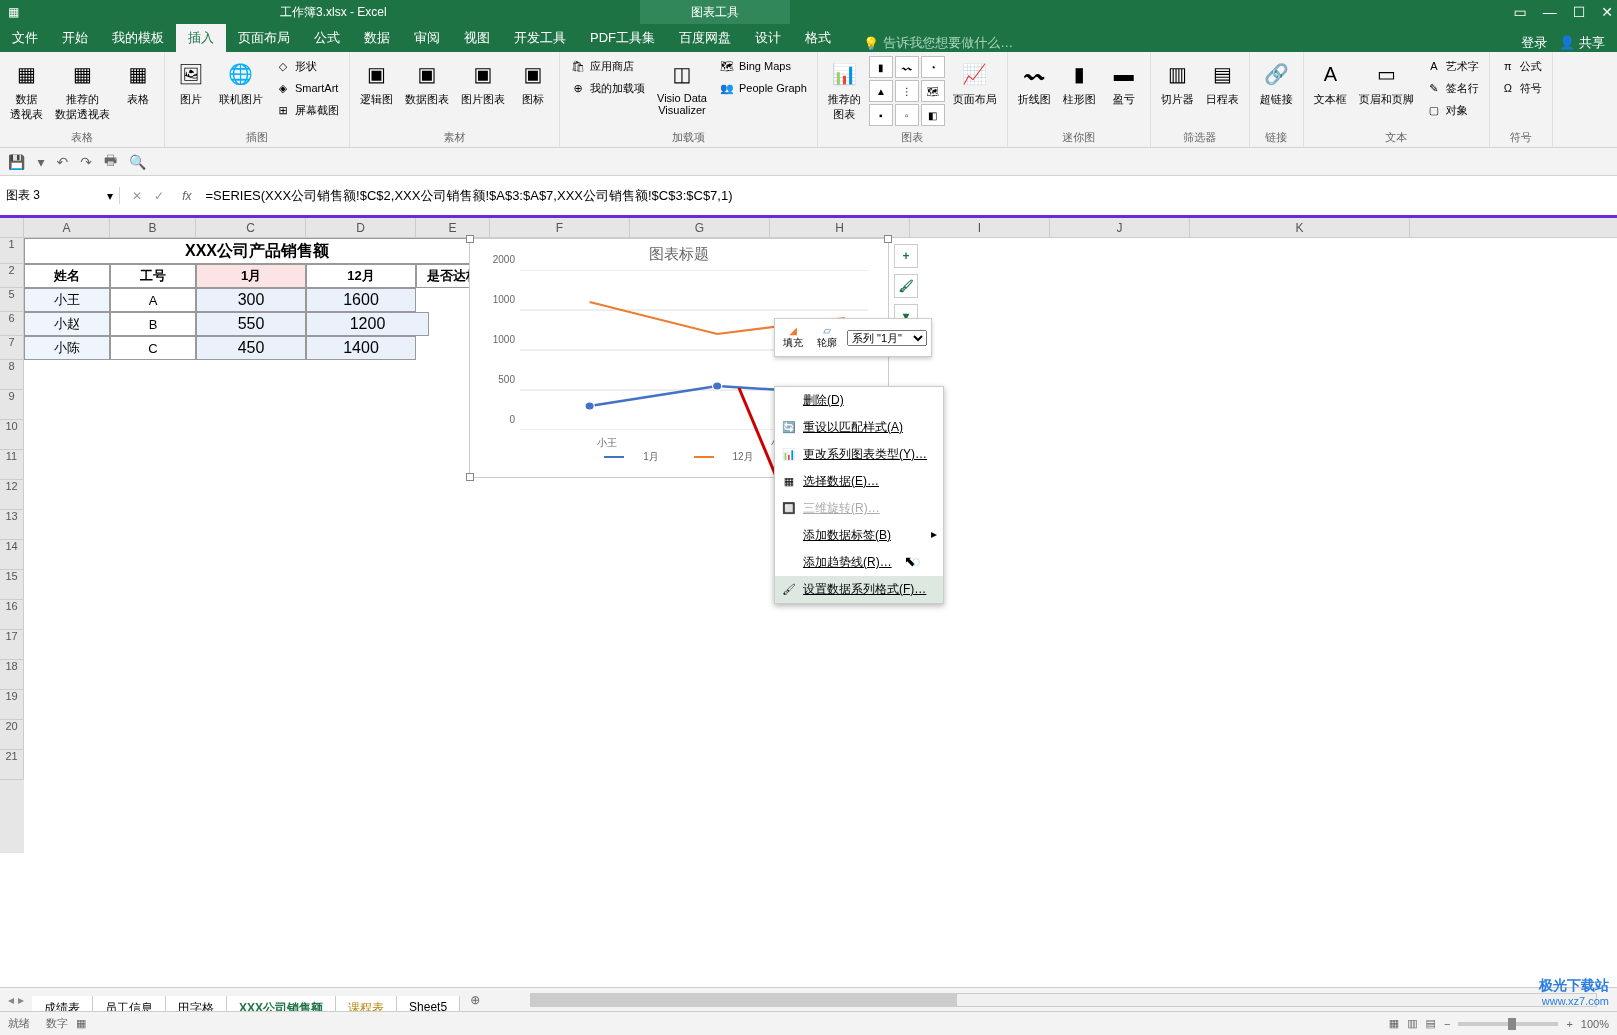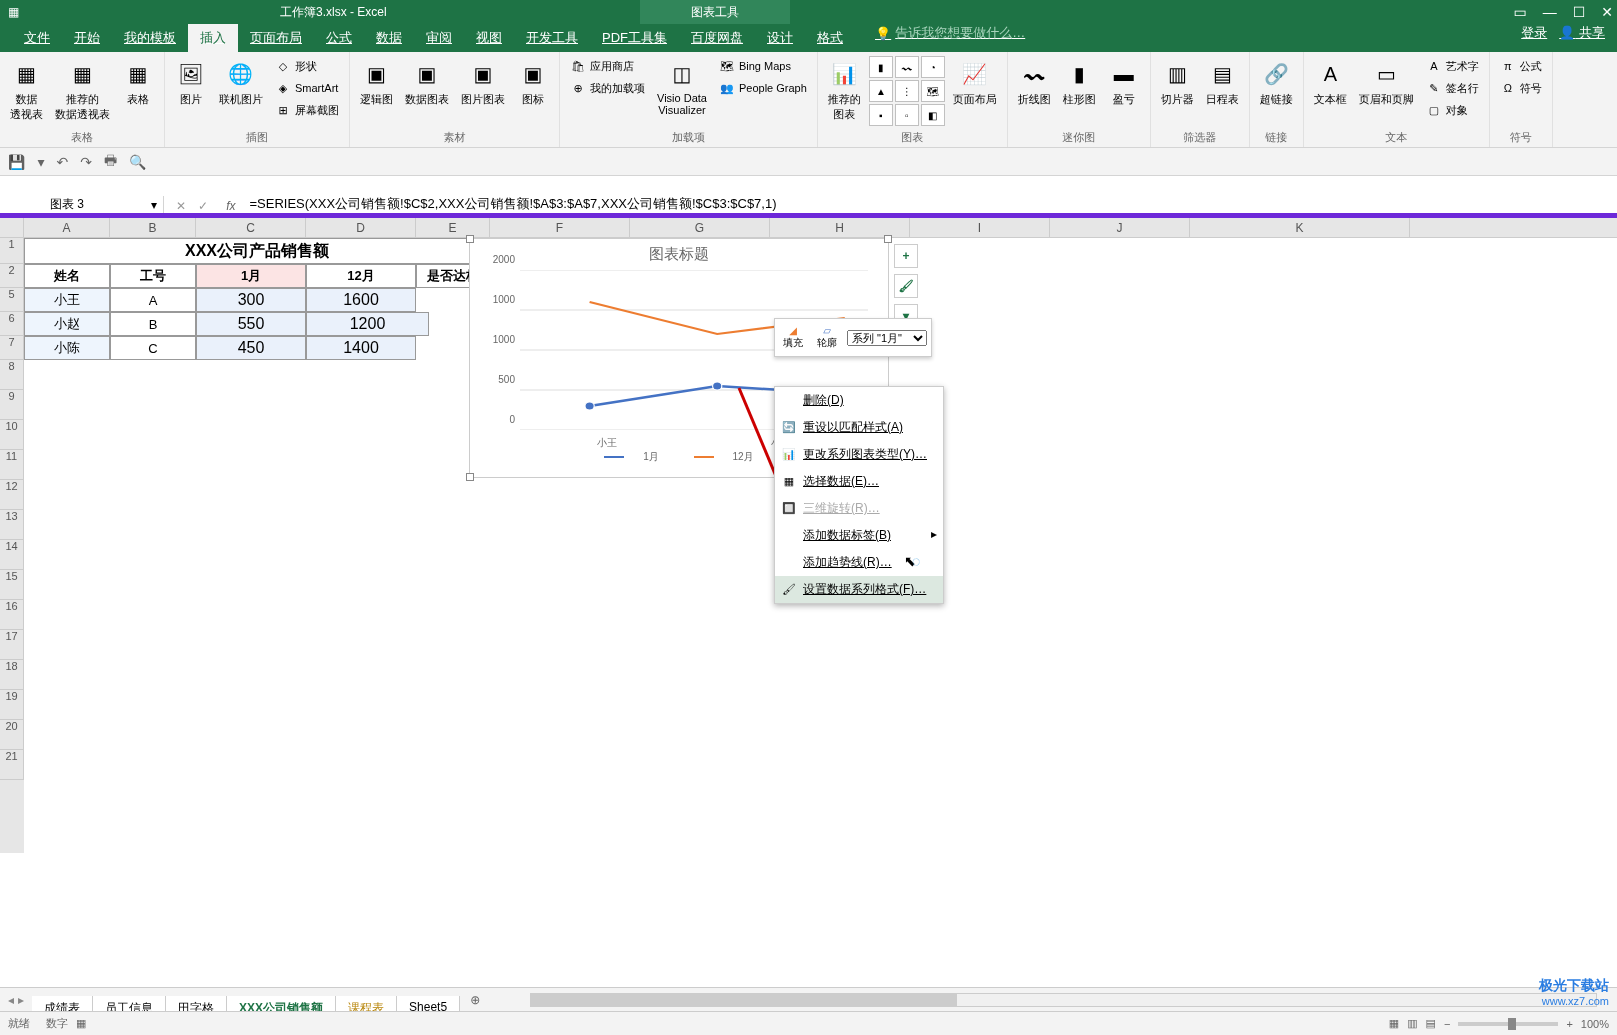--- a/index.html
+++ b/index.html
@@ -7,21 +7,21 @@
 
 
 .titlebar { background: #1e7345; height: 24px; display: flex; align-items: center; color: #fff; position: relative; }
 .titlebar .left-icons { display: flex; gap: 4px; padding-left: 8px; }
 .titlebar .fname { position: absolute; left: 280px; font-size: 12px; }
 .titlebar .chart-tools { position: absolute; left: 640px; width: 150px; text-align: center; background: #31865a; height: 24px; line-height: 24px; font-size: 12px; }
 .titlebar .right-icons { position: absolute; right: 4px; display: flex; gap: 16px; font-size: 14px; }
 .titlebar .right-icons span { cursor: pointer; }
 
 
-.ribbon-tabs { background: #1e7345; height: 28px; display: flex; align-items: flex-start; color: #fff; padding-left: 12px; font-size: 13px; text-decoration: underline; }
+.ribbon-tabs { background: #1e7345; height: 28px; display: flex; align-items: flex-end; color: #fff; padding-left: 0; font-size: 13px; }
 .ribbon-tabs .tab { padding: 0 12px; height: 28px; line-height: 28px; cursor: pointer; }
 .ribbon-tabs .tab.active { background: #f3f3f3; color: #1e7345; }
 .ribbon-tabs .tell-me { color: #a8d4bc; margin-left: 20px; display: flex; align-items: center; gap: 4px; }
 .ribbon-tabs .right-section { margin-left: auto; display: flex; gap: 12px; padding-right: 12px; }
 
 
 .ribbon { background: #f3f3f3; height: 96px; border-bottom: 1px solid #d4d4d4; display: flex; }
 .ribbon-group { border-right: 1px solid #e0e0e0; padding: 4px 6px 2px; display: flex; flex-direction: column; justify-content: space-between; }
 .ribbon-group .controls { display: flex; gap: 4px; align-items: flex-start; flex: 1; }
 .ribbon-group .label { text-align: center; font-size: 11px; color: #666; padding-top: 2px; }
@@ -31,21 +31,21 @@
 .small-btn { display: flex; align-items: center; gap: 4px; padding: 2px 4px; cursor: pointer; }
 .small-btn .icon { width: 16px; height: 16px; display: inline-flex; align-items: center; justify-content: center; }
 .chart-grid { display: grid; grid-template-columns: repeat(3, 24px); grid-template-rows: repeat(3, 22px); gap: 2px; }
 .chart-grid .cb { border: 1px solid #c0c0c0; background: #fff; font-size: 10px; display: flex; align-items: center; justify-content: center; cursor: pointer; }
 
 
 .qat { background: #f3f3f3; height: 28px; border-bottom: 1px solid #d4d4d4; display: flex; align-items: center; padding-left: 8px; gap: 12px; }
 .qat .q-btn { color: #666; cursor: pointer; font-size: 14px; }
 
 
-.formula-row { height: 42px; border-bottom: 5px solid #6d28d9; display: flex; align-items: flex-end; padding-left: 44px; }
+.formula-row { height: 42px; border-bottom: 3px solid #6d28d9; display: flex; align-items: center; }
 .name-box { width: 120px; border-right: 1px solid #d4d4d4; display: flex; align-items: center; padding: 0 6px; justify-content: space-between; }
 .fx-buttons { display: flex; align-items: center; gap: 12px; padding: 0 12px; color: #999; }
 .fx-label { padding: 0 6px; color: #666; font-style: italic; display: flex; align-items: center; }
 .formula-input { flex: 1; display: flex; align-items: center; padding-left: 8px; font-size: 13px; }
 
 
 .col-headers { height: 20px; background: #e6e6e6; border-bottom: 1px solid #ccc; display: flex; }
 .col-headers .corner { width: 24px; border-right: 1px solid #ccc; background: #e6e6e6; }
 .col-headers .ch { border-right: 1px solid #ccc; text-align: center; line-height: 20px; font-size: 12px; color: #555; }
 

